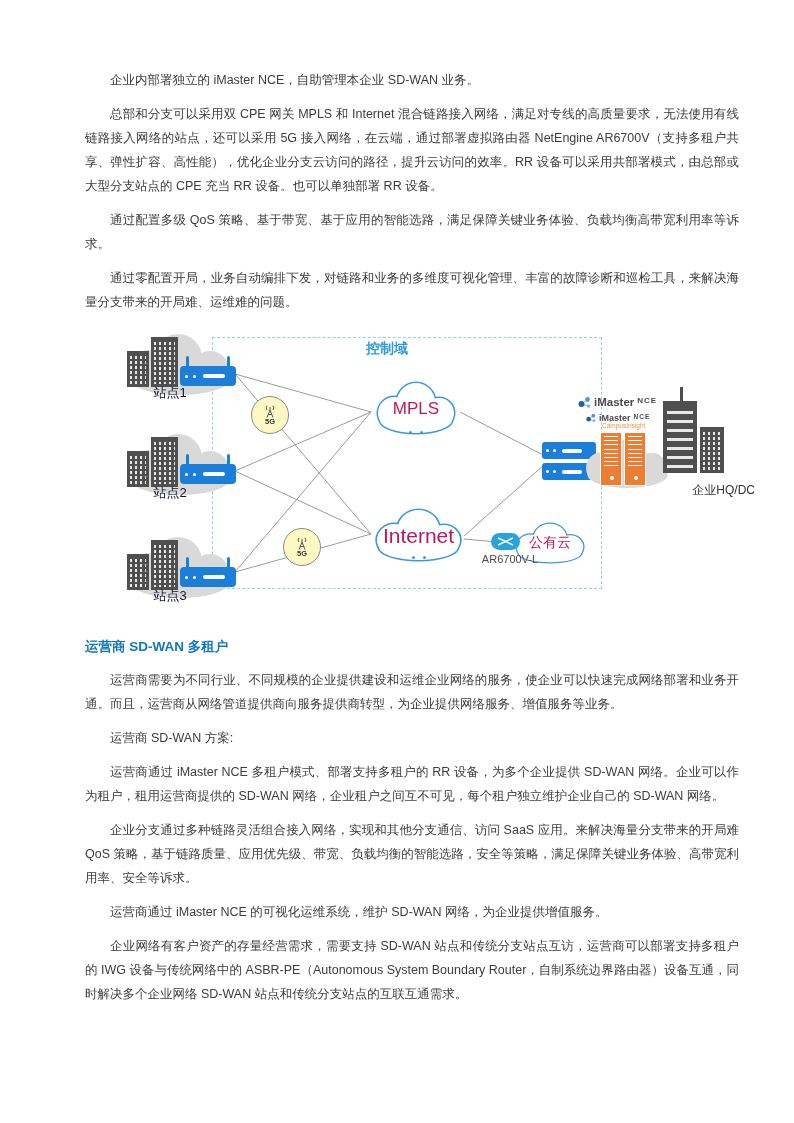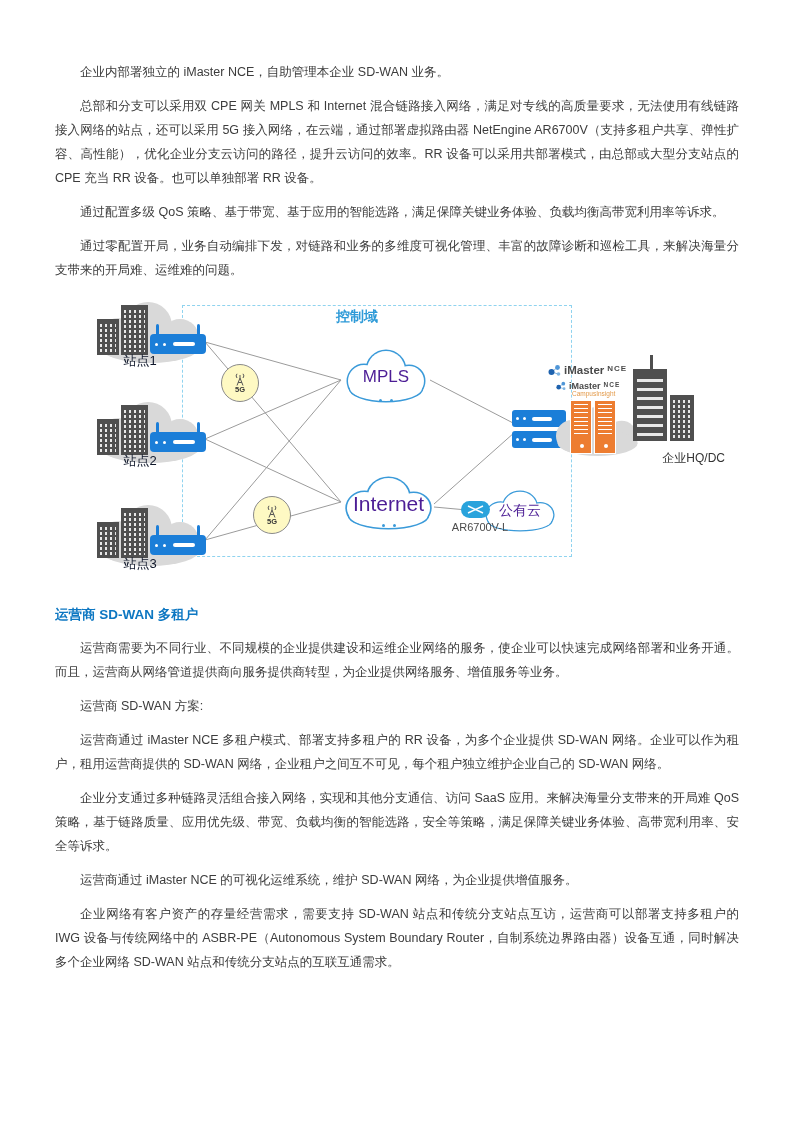--- a/index.html
+++ b/index.html
@@ -1,38 +1,38 @@
 <!DOCTYPE html>
 <html><head>
 <meta charset="utf-8">
 <style>
   * { margin:0; padding:0; box-sizing:border-box; }
   html,body { background:#fff; }
   body { font-family:"Liberation Sans","DejaVu Sans",sans-serif; }
   .page {
-    position:relative; width:794px; height:1047px; margin:3px auto;
-    background:#fff; overflow:hidden; color:#3b3b3b;
+    position:relative; width:794px; height:1047px; margin:11px auto;
+    background:#fff; overflow:hidden; color:#3b3b3b;padding-left:30px;
   }
   .content { padding:57px 55px 0 55px; }
   .body-text { font-size:12.5px; line-height:24px; text-align:justify; color:#3c3c3c; }
   .body-text p { text-indent:2em; margin-bottom:10px; }
   .h-light { font-size:13.5px; font-weight:600; color:#3a9ad9; margin:6px 0 10px 0; }
   .h-strong { font-size:13.5px; font-weight:bold; color:#0d77c2; margin:14px 0 12px 0; }
 
   
   .diagram { position:relative; height:300px; margin:4px 0 14px 0; }
   .abs { position:absolute; }
   .ctl-box { left:127px; top:13px; width:390px; height:252px;
              border:1px dashed #8fd3ef; }
   .ctl-label { left:232px; top:16px; width:140px; text-align:center;
                font-size:14px; font-weight:600; color:#2f9bd8; }
   svg.lines { left:0; top:0; }
 
   
-  .cloud-label { position:absolute; width:100%; text-align:center; color:#4c1d95; }
+  .cloud-label { position:absolute; width:100%; text-align:center; color:#be185d; }
   .cloud-dots { position:absolute; width:100%; text-align:center; }
   .cloud-dots i { display:inline-block; width:3px; height:3px; border-radius:50%;
                   background:#3a9ad9; margin:0 4px; }
 
   
   .site-label { font-size:13px; color:#0f172a; text-align:center; }
 
   
   .cpe { width:56px; height:30px; }
   .cpe .ant { position:absolute; top:0; width:3px; height:12px; background:#1b7ed8; border-radius:2px; }

